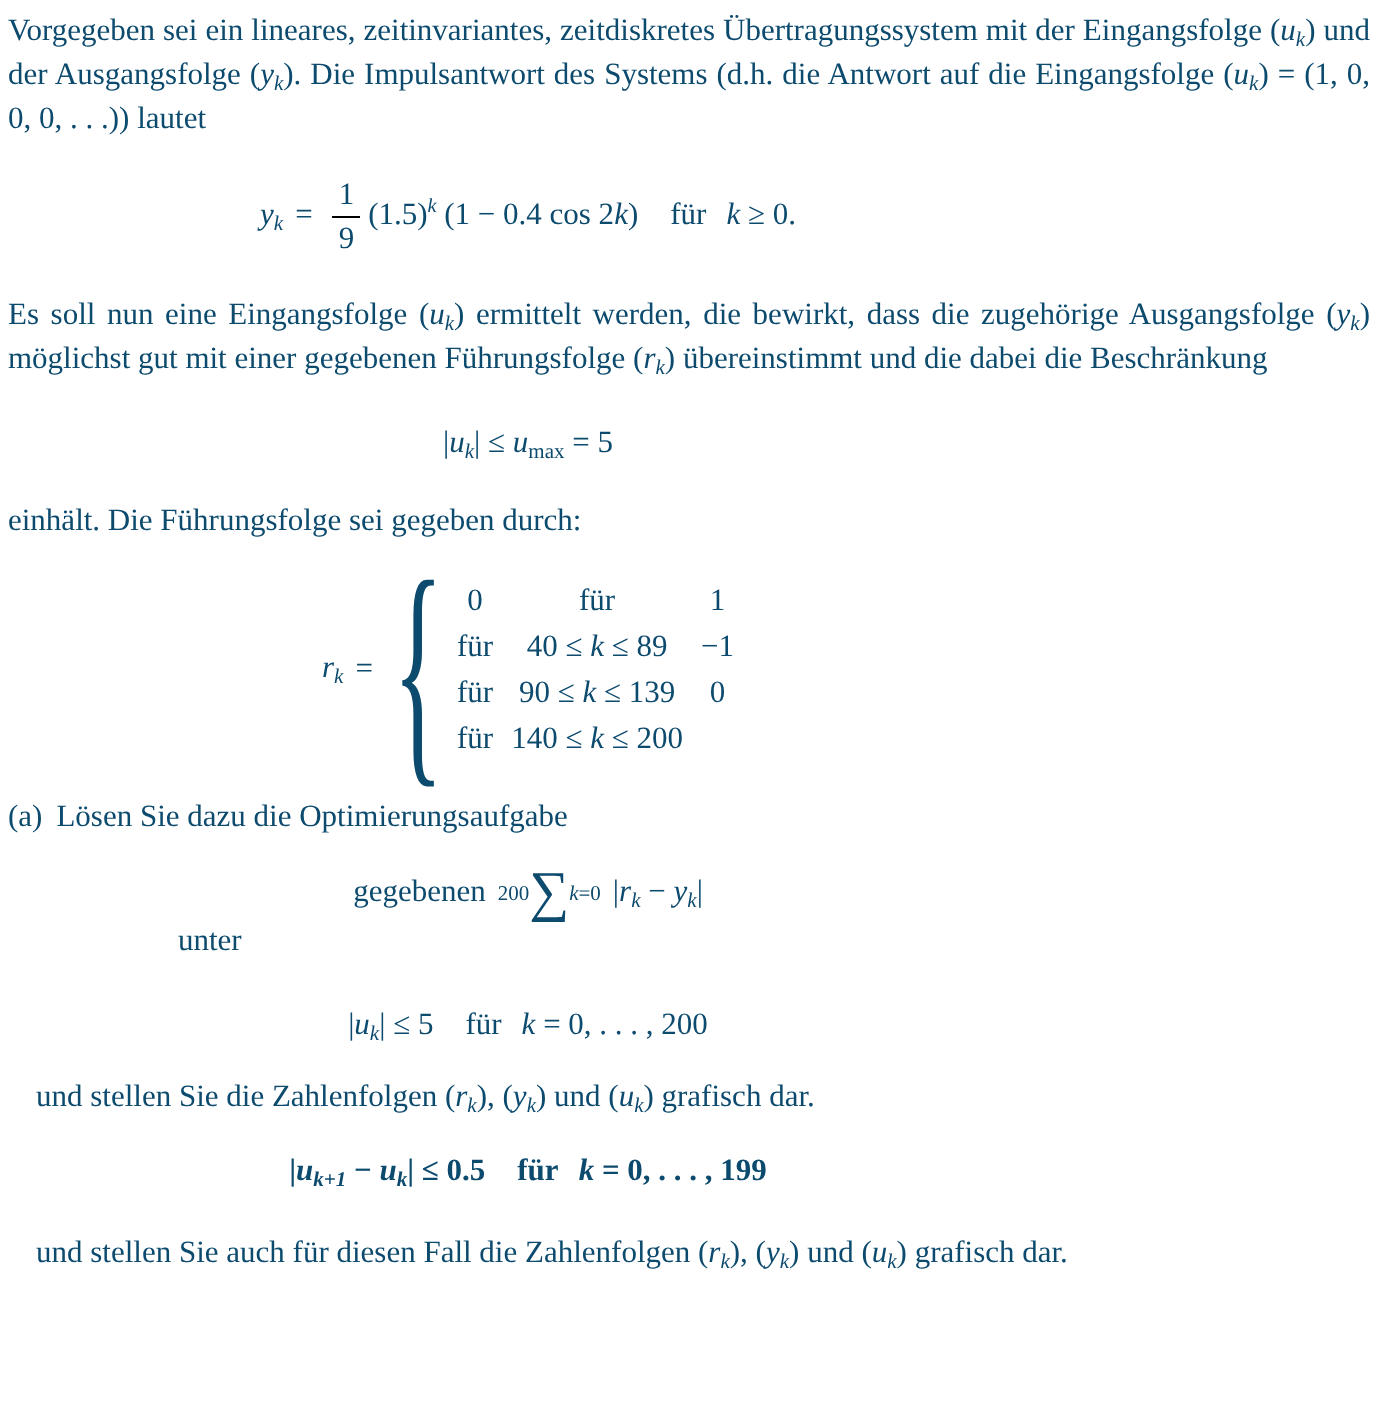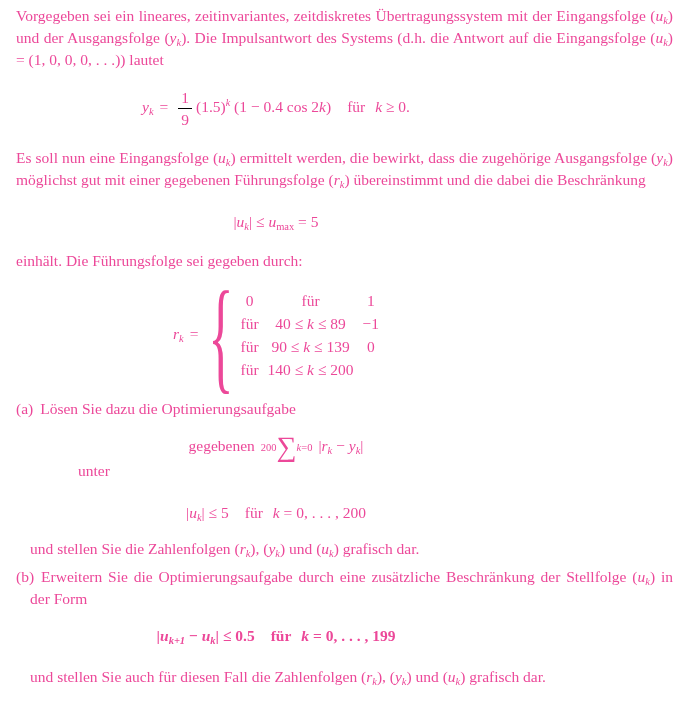--- a/index.html
+++ b/index.html
@@ -1,18 +1,18 @@
 <!DOCTYPE html>
 <html lang="de"><head>
 <meta charset="utf-8">
 <style>
   html,body{margin:0;padding:0;background:#ffffff;}
   .page{
     position:relative;width:689px;height:711px;box-sizing:border-box;
-    padding:5px 16px;background:#ffffff;color:#ec4899;
+    padding:5px 4px;background:#ffffff;color:#0c4a6e;
     font-family:"Liberation Serif","DejaVu Serif",serif;
     font-size:15.5px;line-height:22px;overflow:hidden;
   }
   p{margin:0;}
   .just{text-align:justify;}
   i,.it{font-style:italic;}
   sub{font-size:10.5px;line-height:0;font-style:italic;vertical-align:-3px;}
   sub.rm{font-style:normal;}
   sup{font-size:10px;line-height:0;font-style:italic;vertical-align:6px;}
   
@@ -34,21 +34,21 @@
   .cgrid .cval{text-align:center;}
   .eq1{margin:17px 0 18px;}
   .eq2{margin:20px 0 17px;}
   .eq3{margin:17px 0 17px;}
   .eq4{margin:14px 0 0;}
   .eq5{margin:20px 0 12px;}
   .eq6{margin:15px 0 19px;font-weight:bold;}
   .ipar{padding-left:14px;text-indent:-14px;}
   .ilabel{margin-right:7px;}
   .cont{margin-left:14px;margin-top:14px;}
-  .unter{margin-left:62px;}
+  .unter{margin-left:85px;}
   .itemb{margin-top:6px;}
 </style>
 </head>
 <body>
 
 <div class="page">
 
   <p class="just"><span>Vorgegeben sei ein lineares, zeitinvariantes, zeitdiskretes Übertragungssystem mit der Eingangsfolge (</span><i>u</i><sub>k</sub><span>) und der Ausgangsfolge (</span><i>y</i><sub>k</sub><span>). Die Impulsantwort des Systems (d.h. die Antwort auf die Eingangsfolge (</span><i>u</i><sub>k</sub><span>) = (1, 0, 0, 0, . . .)) lautet</span></p>
 
   <div class="deq eq1"><i>y</i><sub>k</sub><span class="rel">=</span><span class="frac">
@@ -86,20 +86,19 @@
         </span><span>|</span><i>r</i><sub>k</sub><span> − </span><i>y</i><sub>k</sub><span>|</span></div>
 
     <p class="unter">unter</p>
 
     <div class="deq eq5"><span>|</span><i>u</i><sub>k</sub><span>| ≤ 5</span><span class="furgap">für</span><i>k</i><span> = 0, . . . , 200</span></div>
 
     <p class="cont"><span>und stellen Sie die Zahlenfolgen (</span><i>r</i><sub>k</sub><span>), (</span><i>y</i><sub>k</sub><span>) und (</span><i>u</i><sub>k</sub><span>) grafisch dar.</span></p>
   </div>
 
   <div class="itemb">
-    <p class="ipar just"><span class="ilabel">(b)</span><span>Erweitern Sie die Optimierungsaufgabe durch eine zusätzliche Beschränkung der Stellfolge (</span><i>u</i><sub>k</sub><span>) in der Form</span></p>
 
     <div class="deq eq6"><span>|</span><i>u</i><sub>k+1</sub><span> − </span><i>u</i><sub>k</sub><span>| ≤ 0.5</span><span class="furgap">für</span><i>k</i><span> = 0, . . . , 199</span></div>
 
     <p class="cont"><span>und stellen Sie auch für diesen Fall die Zahlenfolgen (</span><i>r</i><sub>k</sub><span>), (</span><i>y</i><sub>k</sub><span>) und (</span><i>u</i><sub>k</sub><span>) grafisch dar.</span></p>
   </div>
 
 </div>
 
 </body></html>

